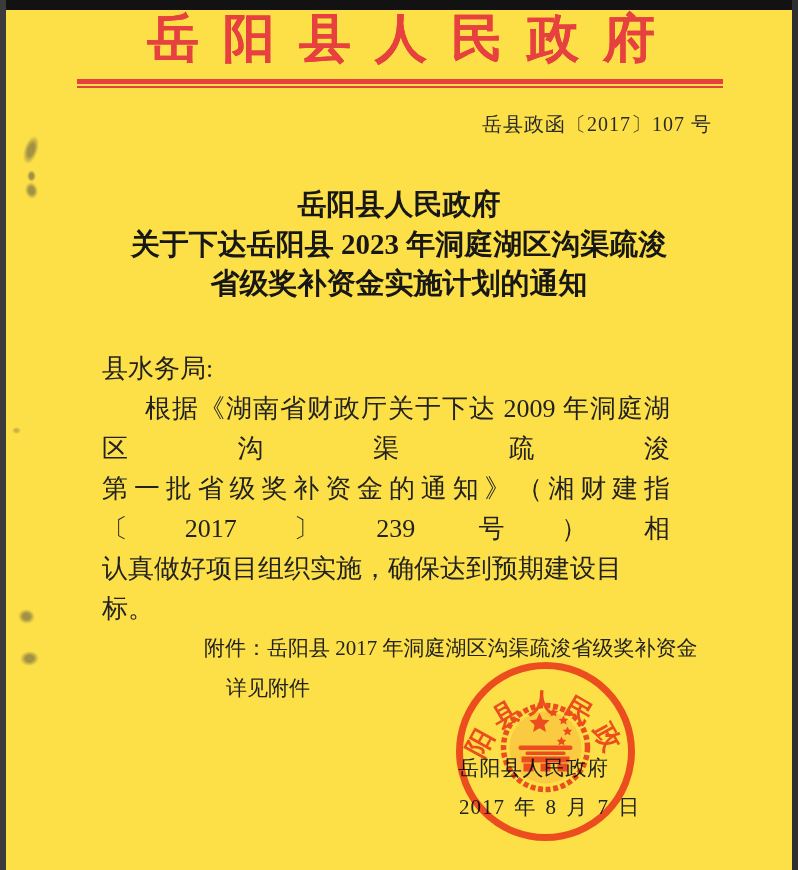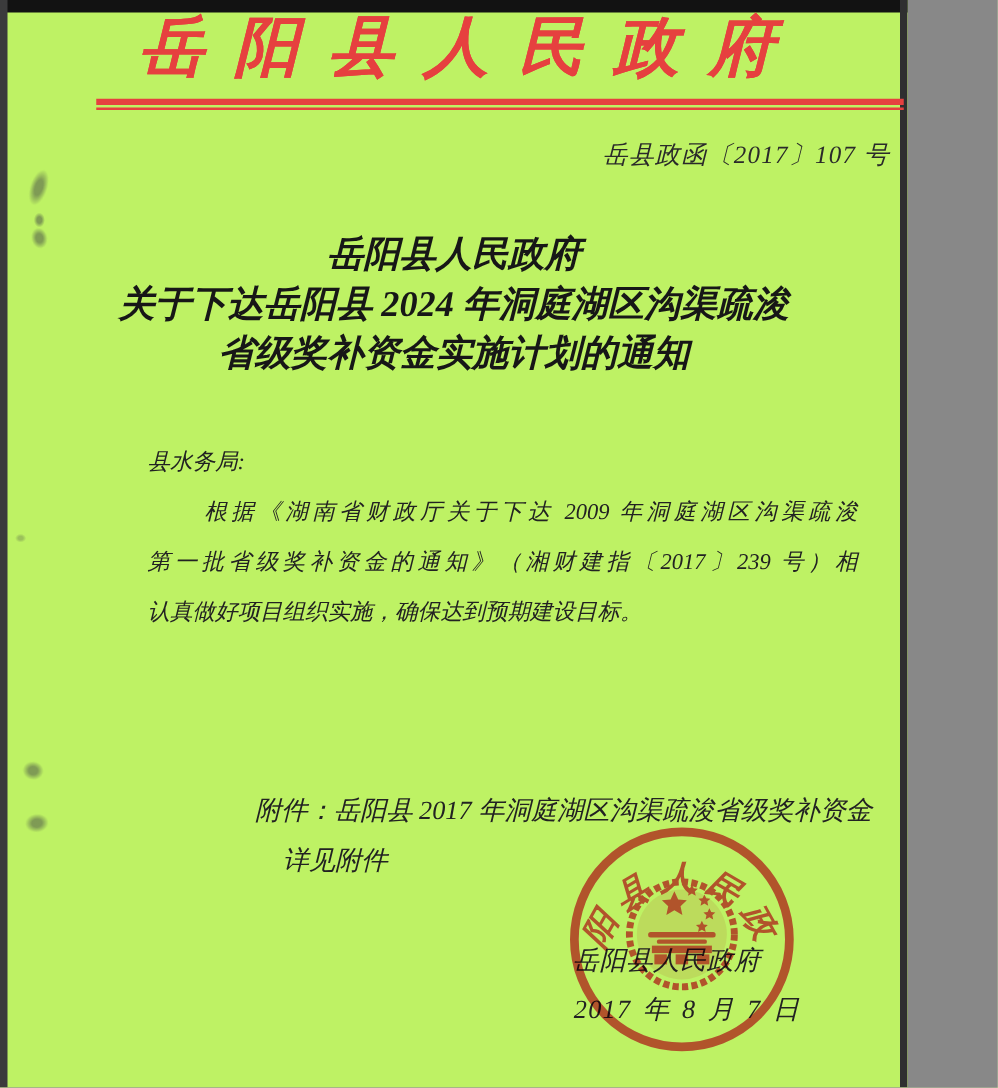--- a/index.html
+++ b/index.html
@@ -1,23 +1,22 @@
 <!DOCTYPE html>
 <html><head>
 <meta charset="utf-8">
 <style>
   html,body{margin:0;padding:0;background:#888;}
   .page{
     position:relative;
-    width:726px;height:870px;
-    background:#bef264;
+    width:798px;height:870px;
+    background:#fde047;
     overflow:hidden;
     font-family:"Liberation Serif","DejaVu Serif",serif;
     color:#1f1f1f;
-    font-style:italic;
   }
   
   .edge-top{position:absolute;left:0;top:0;width:798px;height:10px;background:#121212;}
   .edge-left{position:absolute;left:0;top:0;width:6px;height:870px;background:#3b3b3c;}
   .edge-right{position:absolute;right:0;top:0;width:6px;height:870px;background:#2f2f30;}
   
   .masthead{
     position:absolute;left:6px;right:6px;top:10px;
     text-align:center;
     font-size:52px;font-weight:bold;line-height:58px;
@@ -34,22 +33,22 @@
     font-size:20px;letter-spacing:1px;line-height:24px;color:#2a2a2a;
     white-space:nowrap;
     margin-left:28px;
   }
   .doc-title{
     position:absolute;left:6px;right:6px;top:185px;
     text-align:center;font-weight:bold;font-size:29px;line-height:39.5px;
     color:#171717;
   }
   .body-block{
-    position:absolute;left:118px;top:349px;width:568px;
-    font-size:18px;line-height:40px;color:#222;
+    position:absolute;left:102px;top:349px;width:568px;
+    font-size:26px;line-height:40px;color:#222;
   }
   .jline{text-align:justify;text-align-last:justify;}
   .indent{display:inline-block;width:42px;}
   .att-line{position:absolute;font-size:21px;line-height:22px;color:#222;white-space:nowrap;}
   .att1{left:160px;top:637px;margin-left:44px;}
   .att2{left:226px;top:677px;}
   .sig{position:absolute;font-size:21px;line-height:22px;color:#222;white-space:nowrap;}
   .sig-org{left:458px;top:757px;letter-spacing:0.5px;}
   .sig-date{left:459px;top:796px;letter-spacing:1px;word-spacing:3px;}
   
@@ -87,21 +86,21 @@
   <div class="masthead">岳阳县人民政府</div>
   <div class="redline">
     <div class="thick"></div>
     <div class="thin"></div>
   </div>
 
   <div class="doc-number">岳县政函〔2017〕107 号</div>
 
   <div class="doc-title">
     <div>岳阳县人民政府</div>
-    <div>关于下达岳阳县 2024 年洞庭湖区沟渠疏浚</div>
+    <div>关于下达岳阳县 2023 年洞庭湖区沟渠疏浚</div>
     <div>省级奖补资金实施计划的通知</div>
   </div>
 
   <div class="body-block">
     <div>县水务局:</div>
     <div class="jline"><span class="indent"></span><span>根据《湖南省财政厅关于下达 2009 年洞庭湖区沟渠疏浚</span></div>
     <div class="jline">第一批省级奖补资金的通知》（湘财建指〔2017〕239 号）相</div>
     <div>认真做好项目组织实施，确保达到预期建设目标。</div>
   </div>
 

